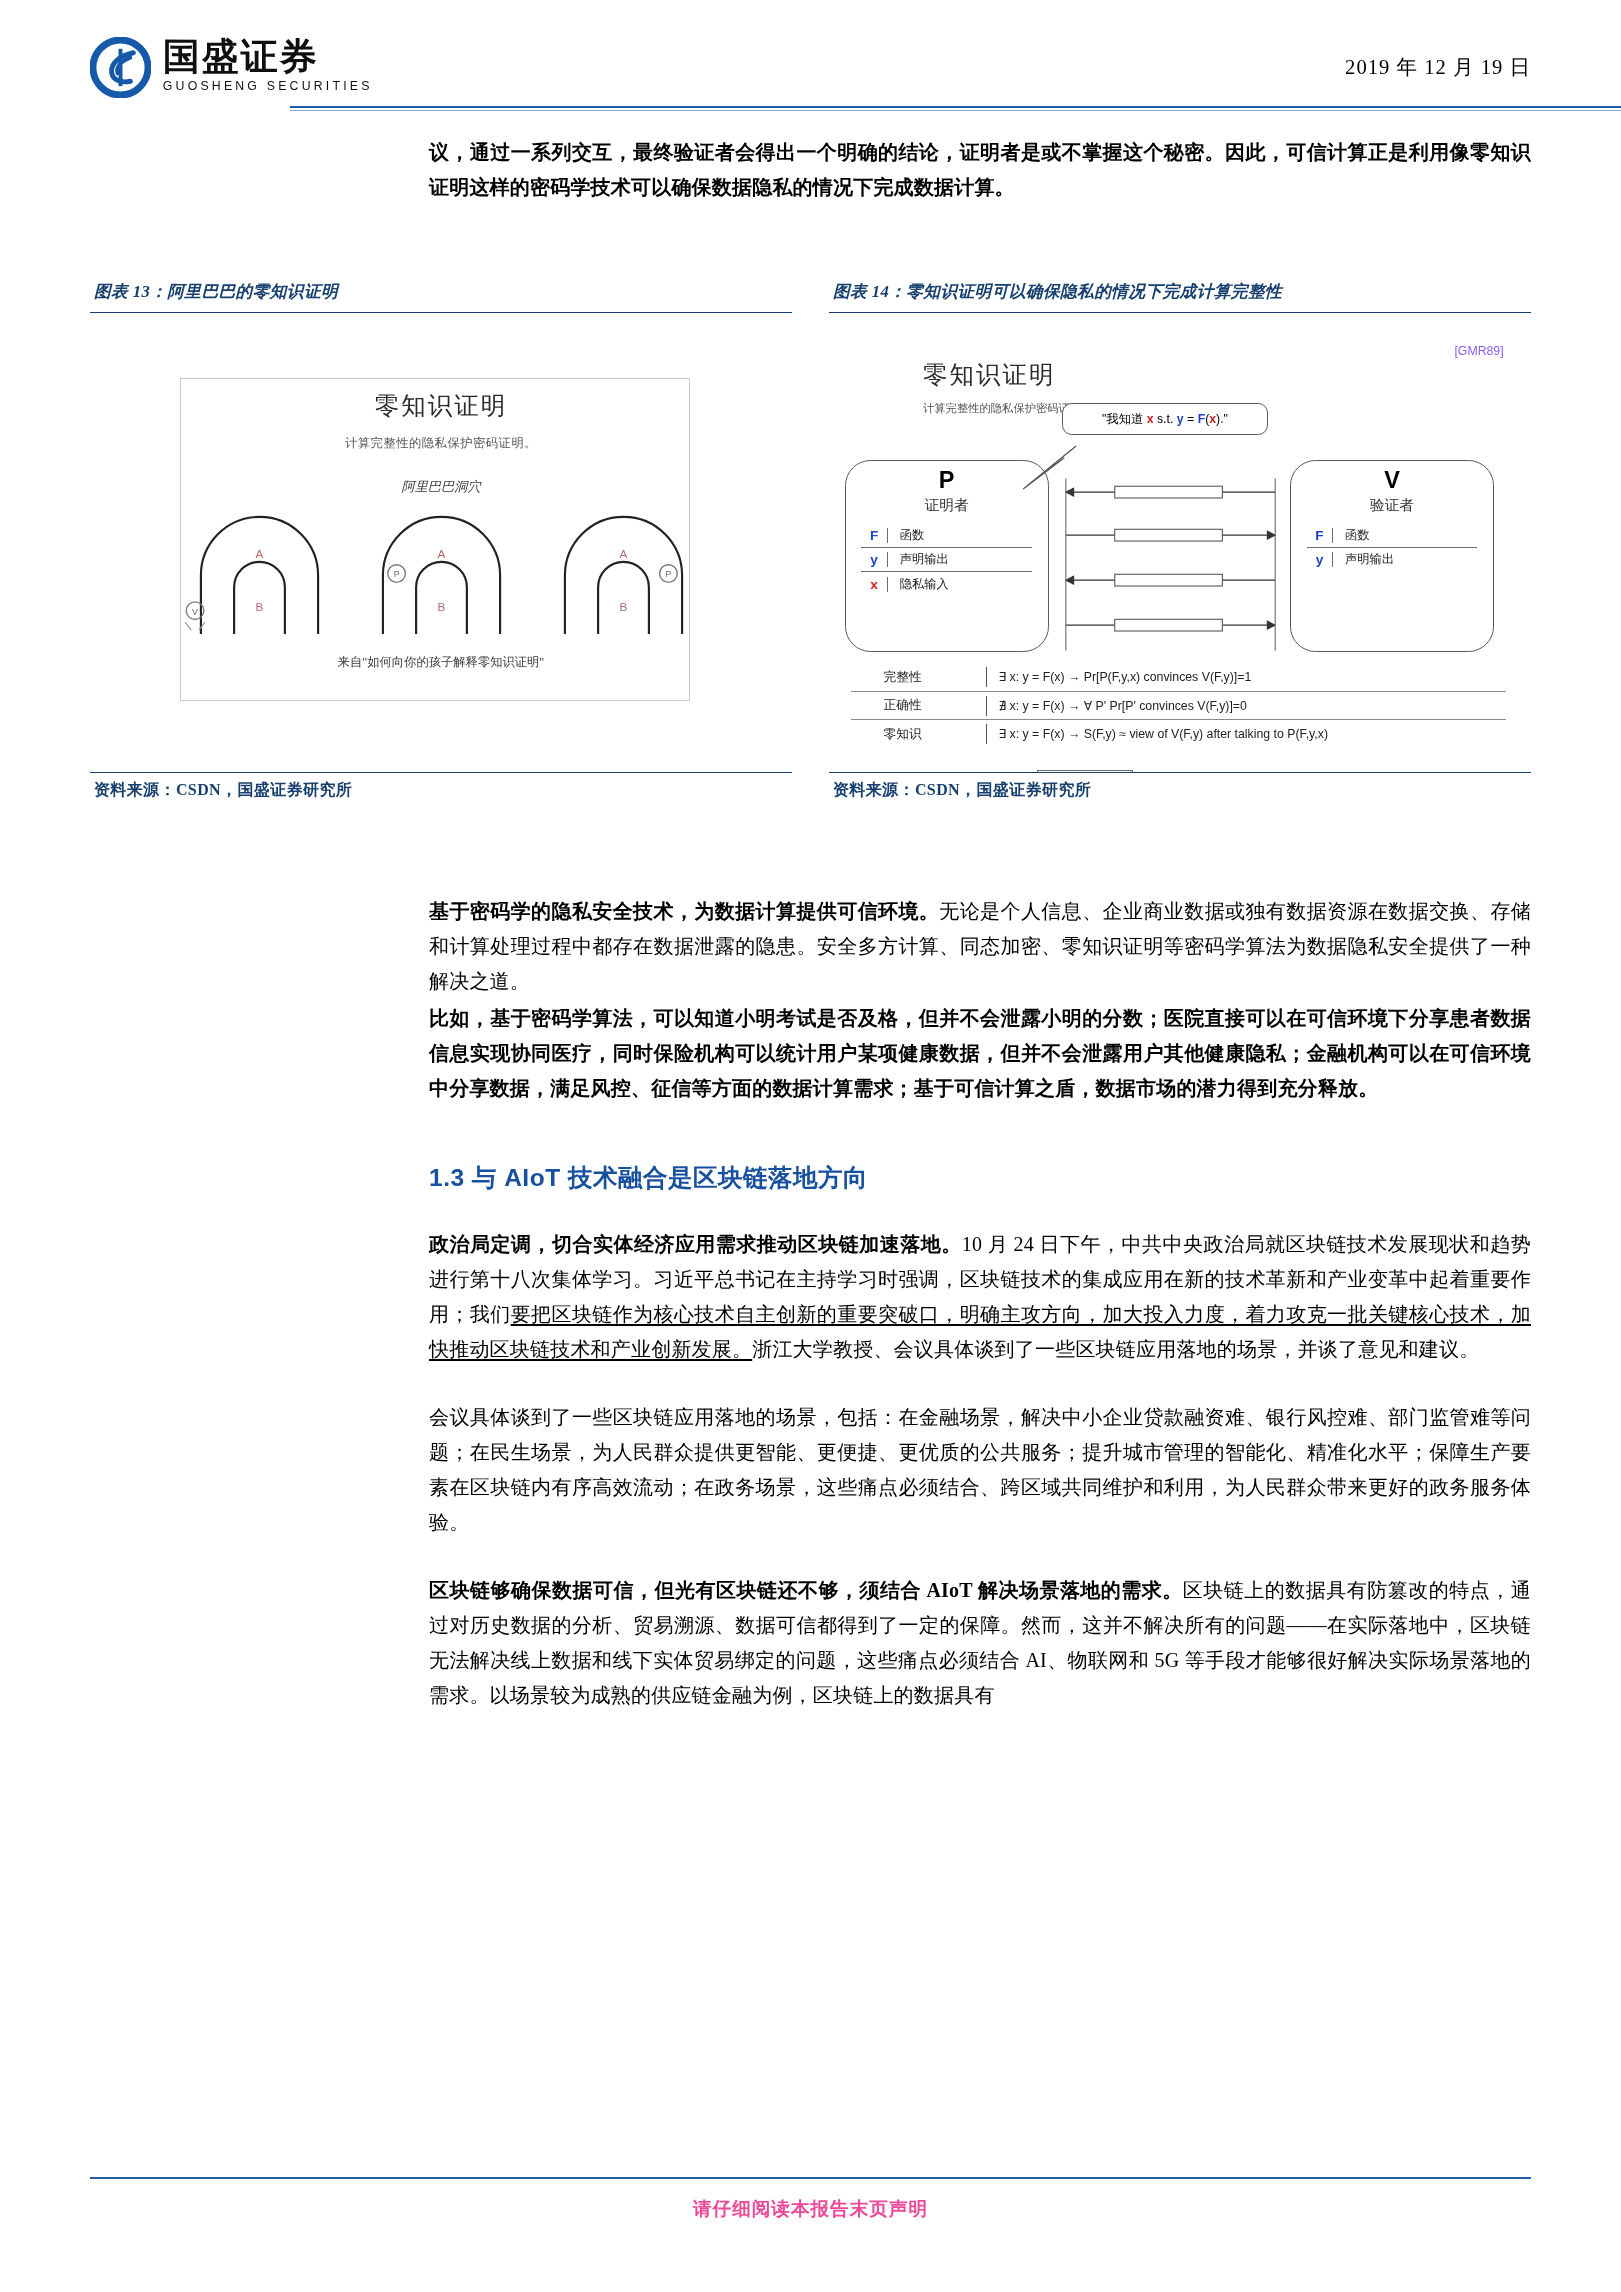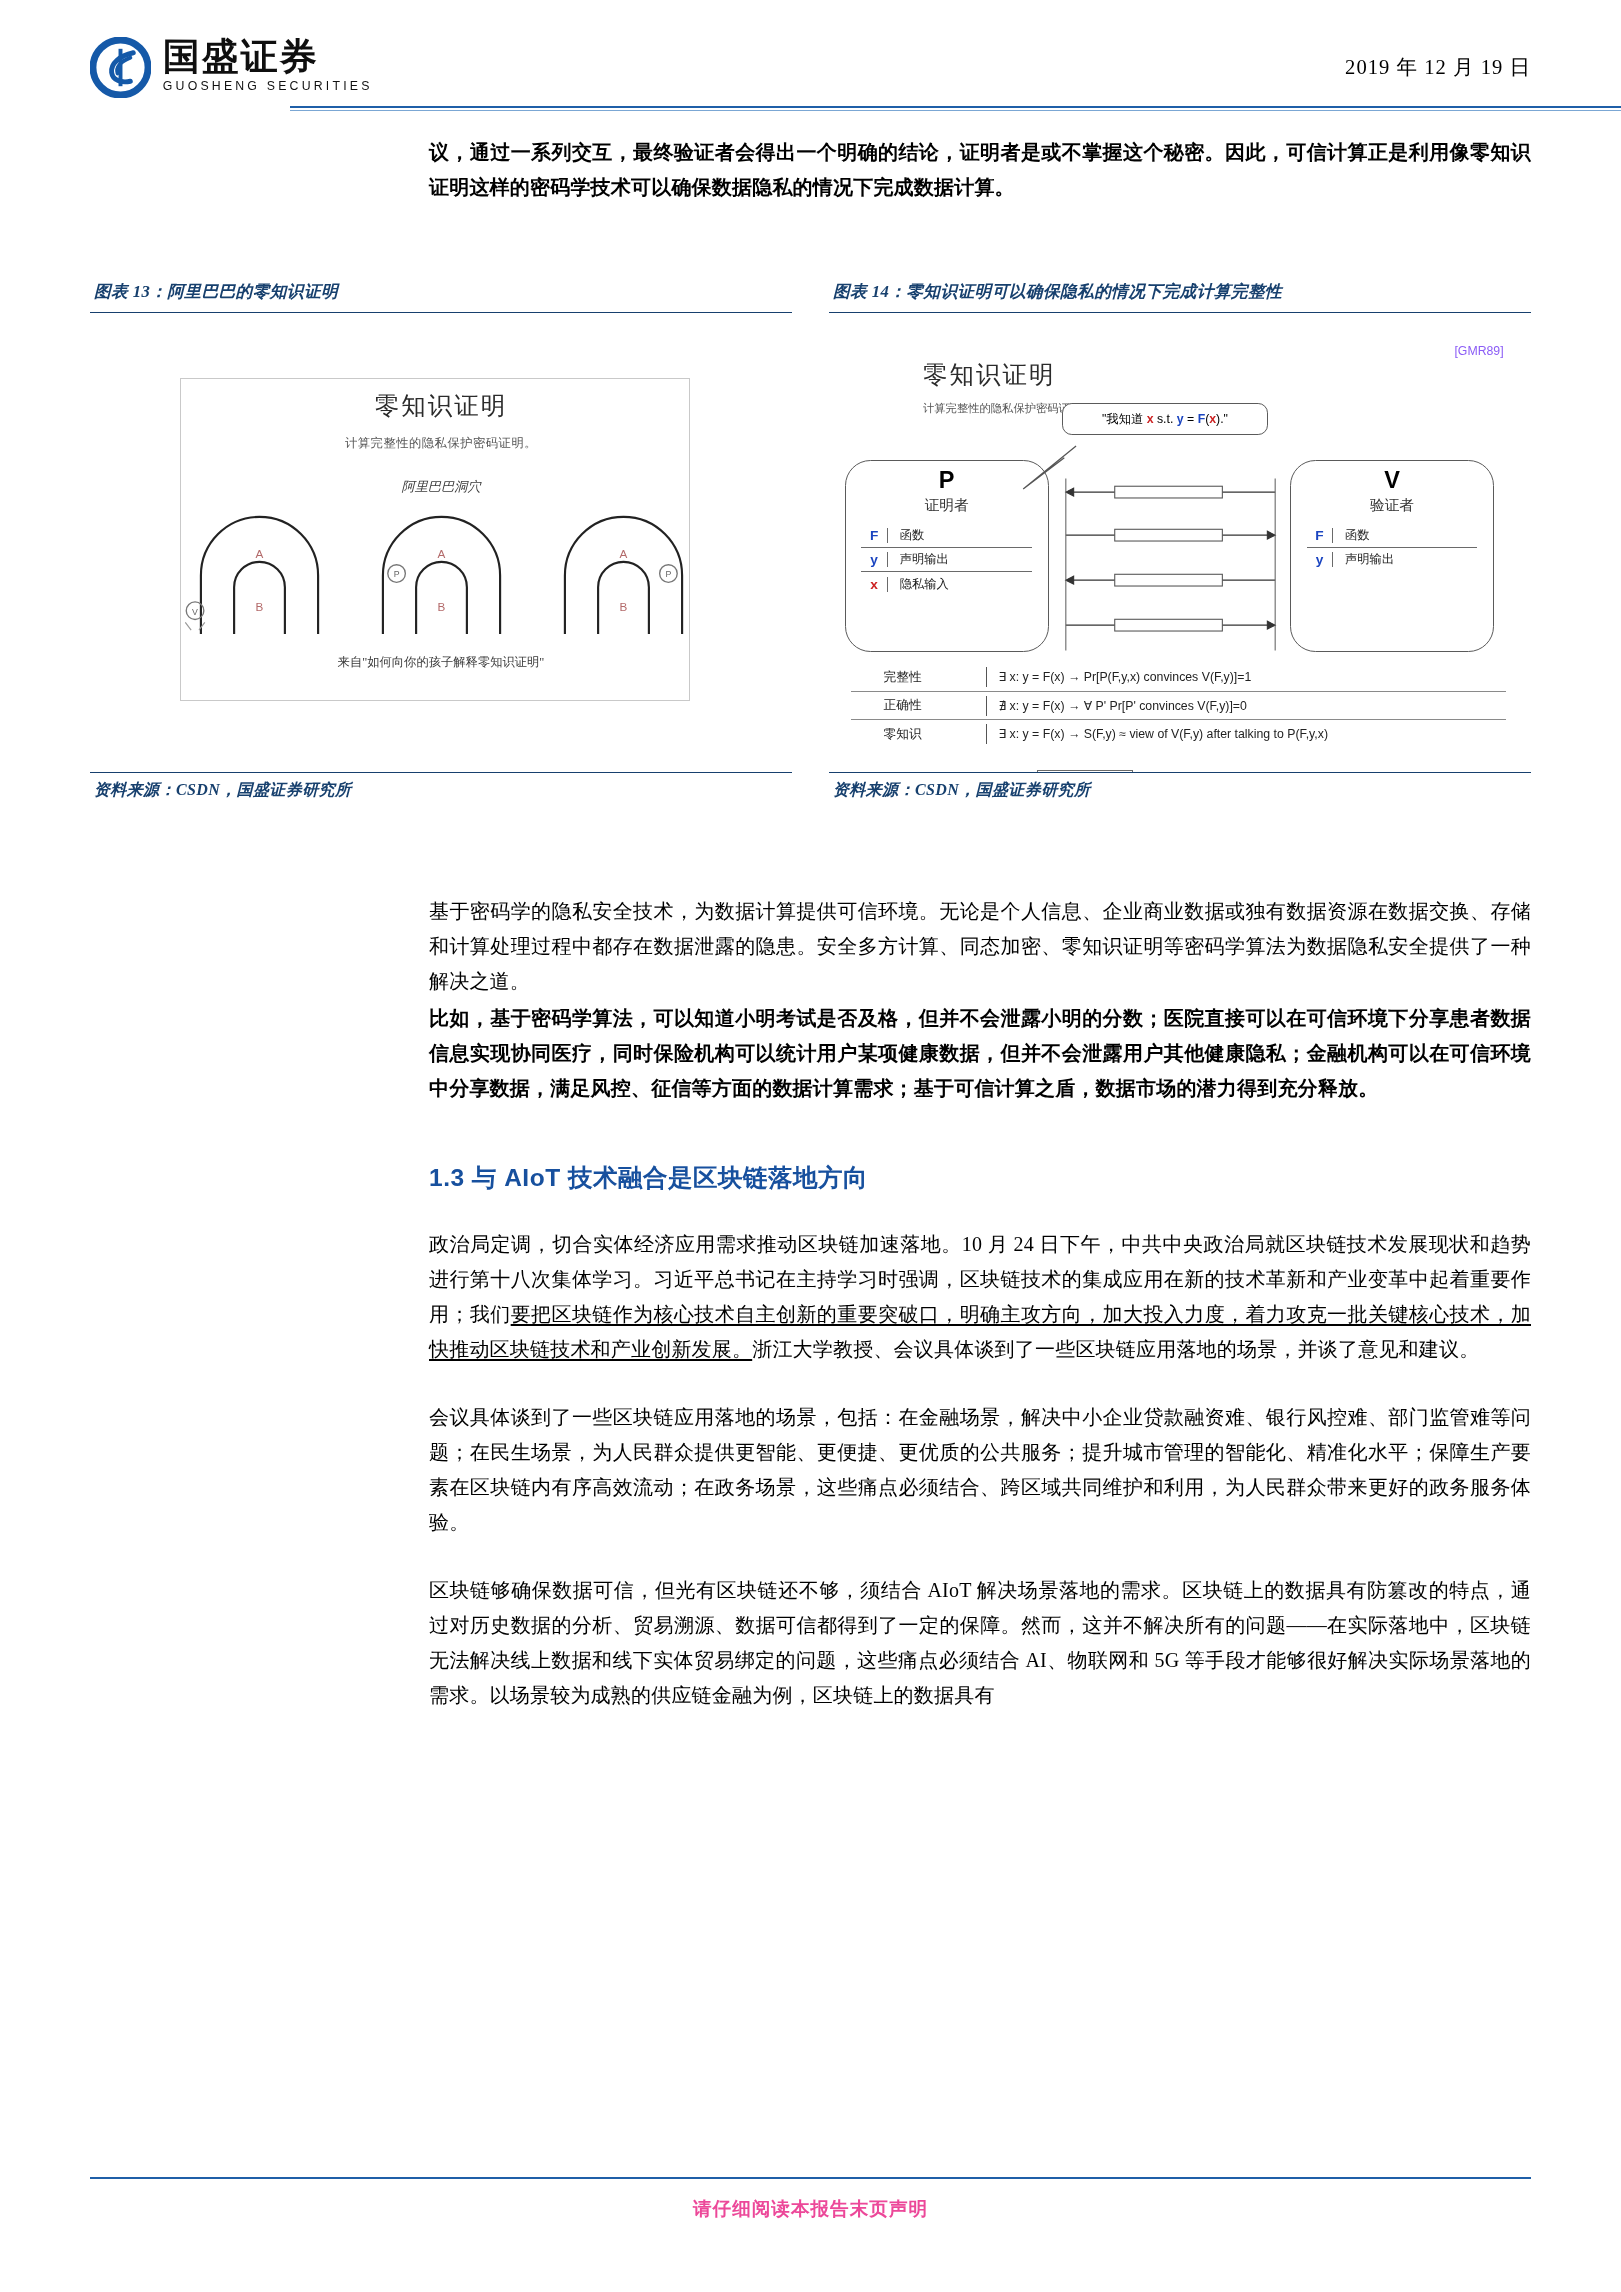--- a/index.html
+++ b/index.html
@@ -83,21 +83,21 @@
   }
   p.para {
     margin: 0 0 0 0;
     font-size: 20px;
     line-height: 35px;
     text-align: justify;
     text-justify: inter-ideograph;
     letter-spacing: 0.2px;
   }
   p.bold-lead { font-weight: bold; }
-  .b { font-weight: normal; margin-top: 32px; }
+  .b { font-weight: bold; margin-top: 32px; }
   .u { text-decoration: underline; text-underline-offset: 2.9px; }
   .gap-md { height: 33px; }
   .gap-lg { height: 55px; }
 
   
   .figures-row {
     position: absolute;
     left: 90px;
     right: 90px;
     top: 276px;
@@ -119,21 +119,20 @@
     letter-spacing: 0.4px;
   }
   .fig-body {
     height: 459px;
     position: relative;
     overflow: hidden;
     border-bottom: 1.6px solid #17406e;
   }
   .fig-source {
     font-family: "Liberation Serif", "DejaVu Serif", serif;
-    font-style: italic;
     font-weight: bold;
     font-size: 16px;
     color: #17406e;
     padding: 6.9px 0 0 3.9px;
     letter-spacing: 0.4px;
   }
 
   
   .zkp-title {
     text-align: center;

